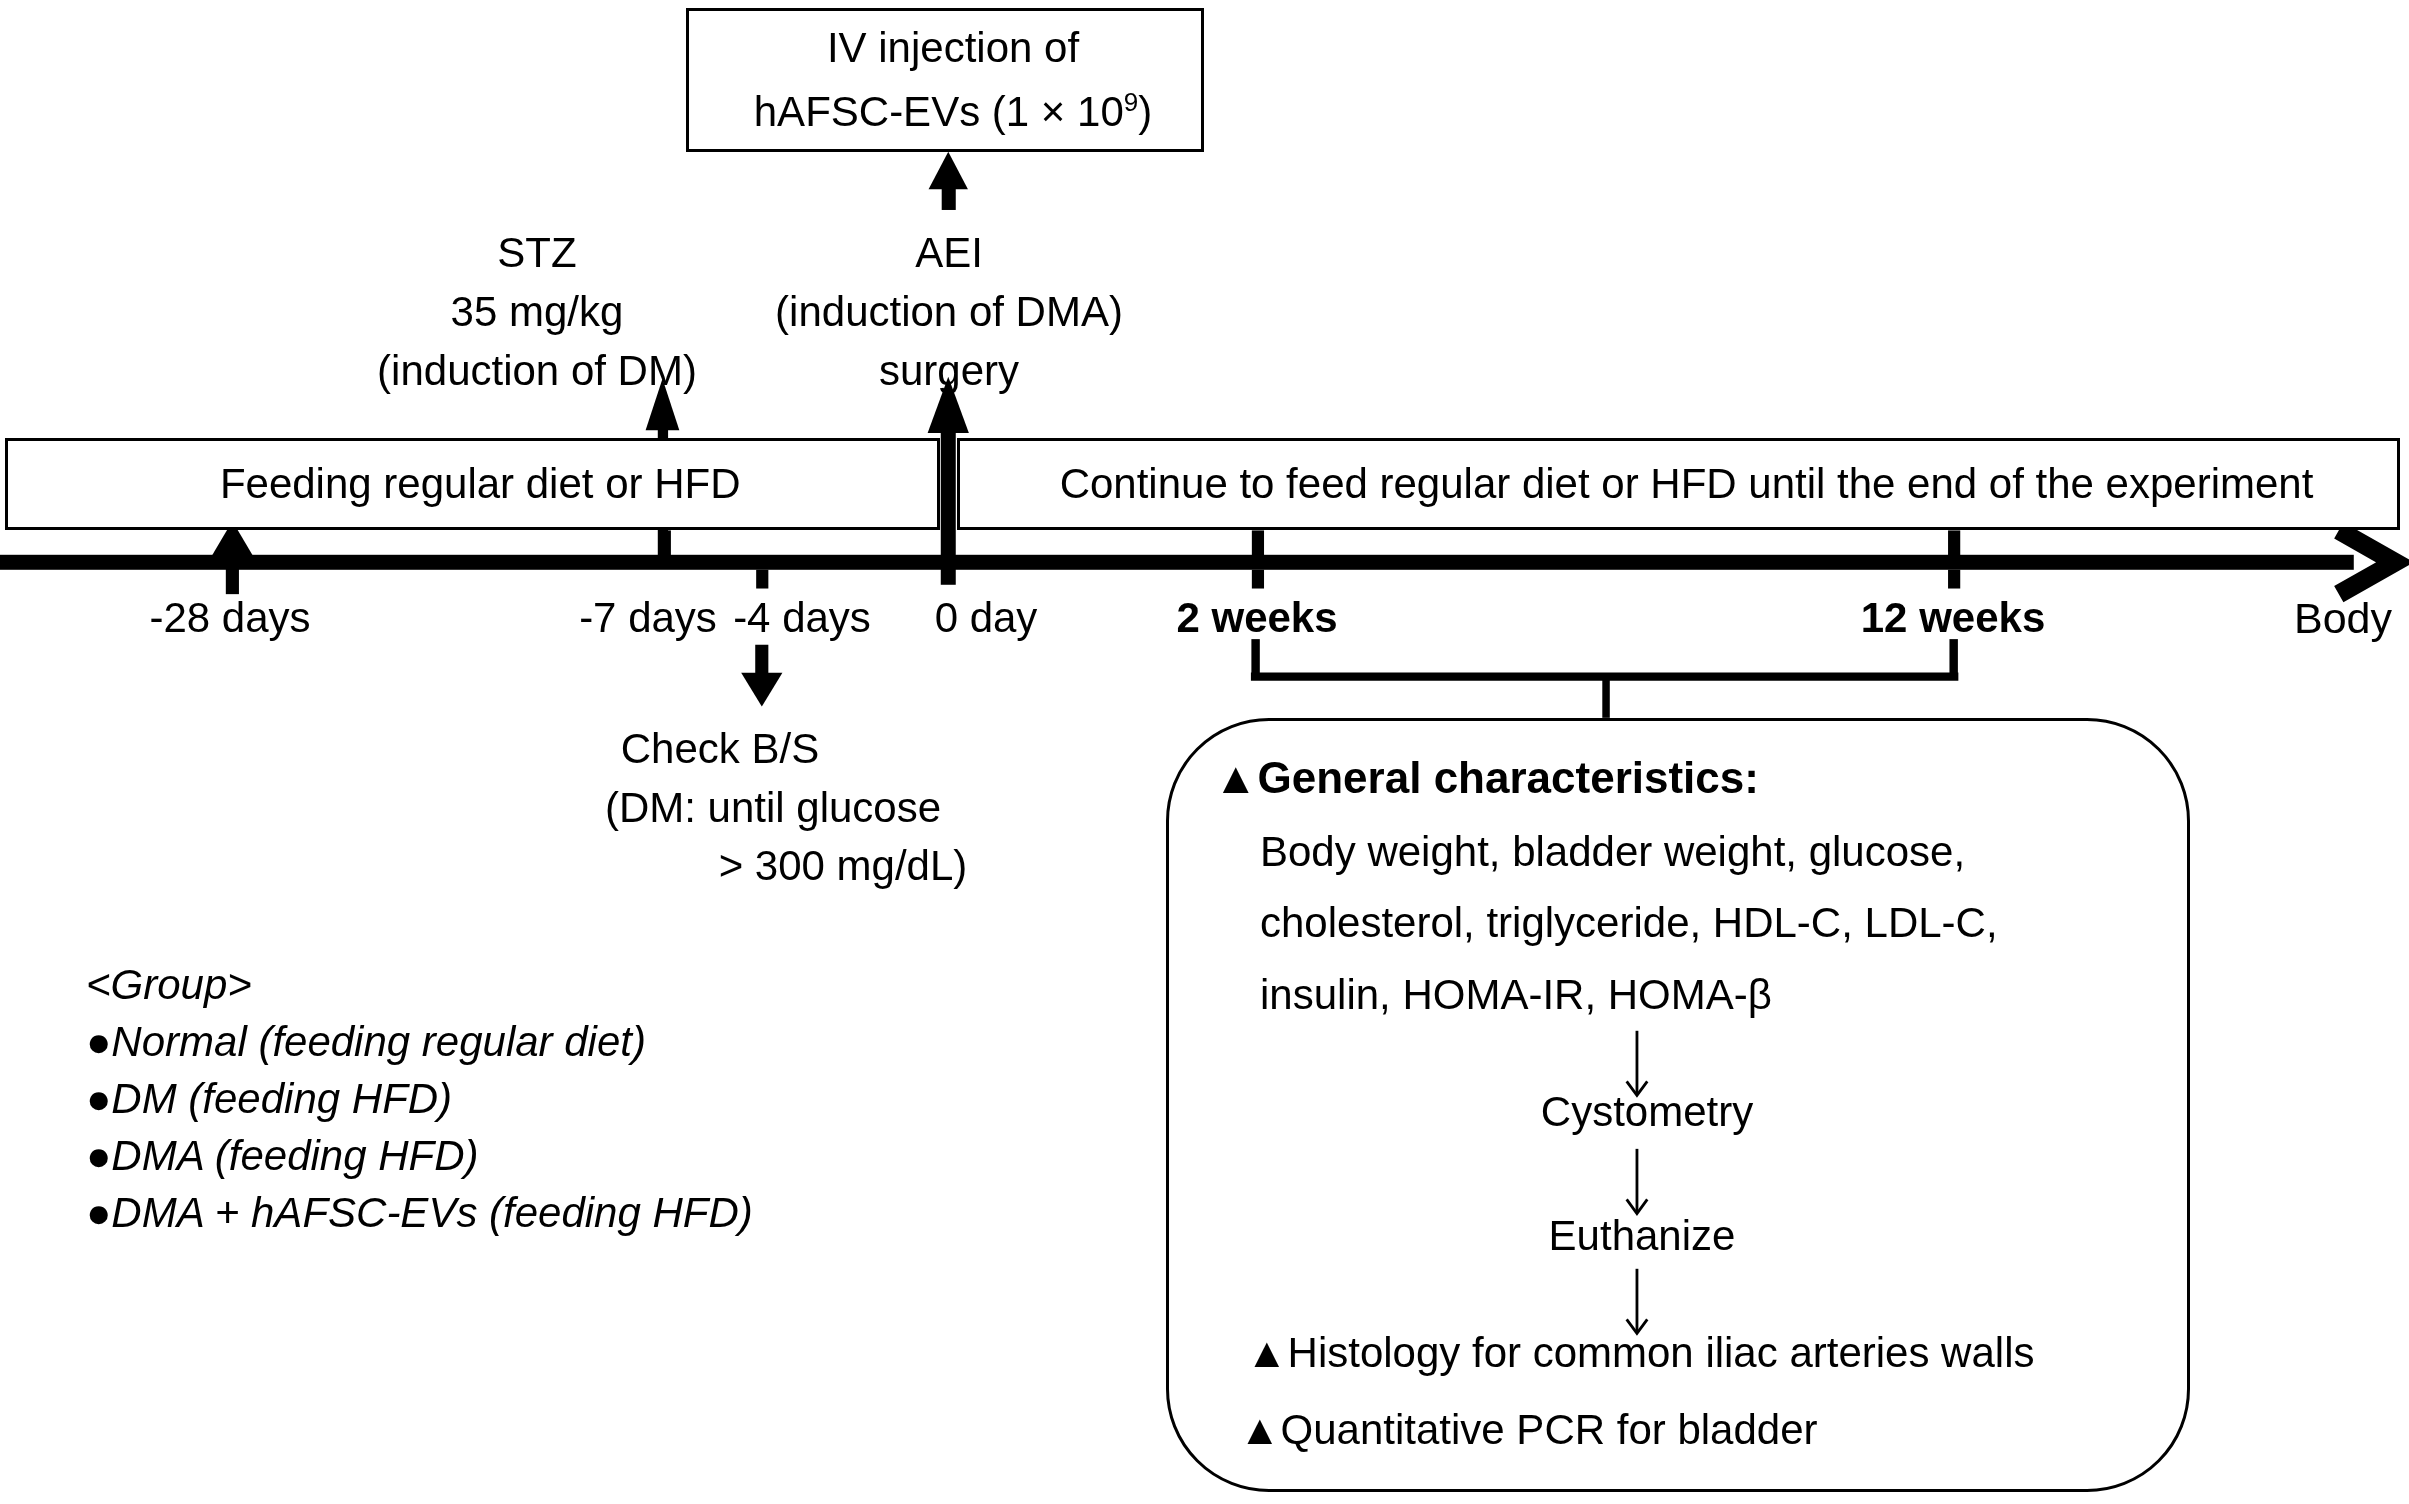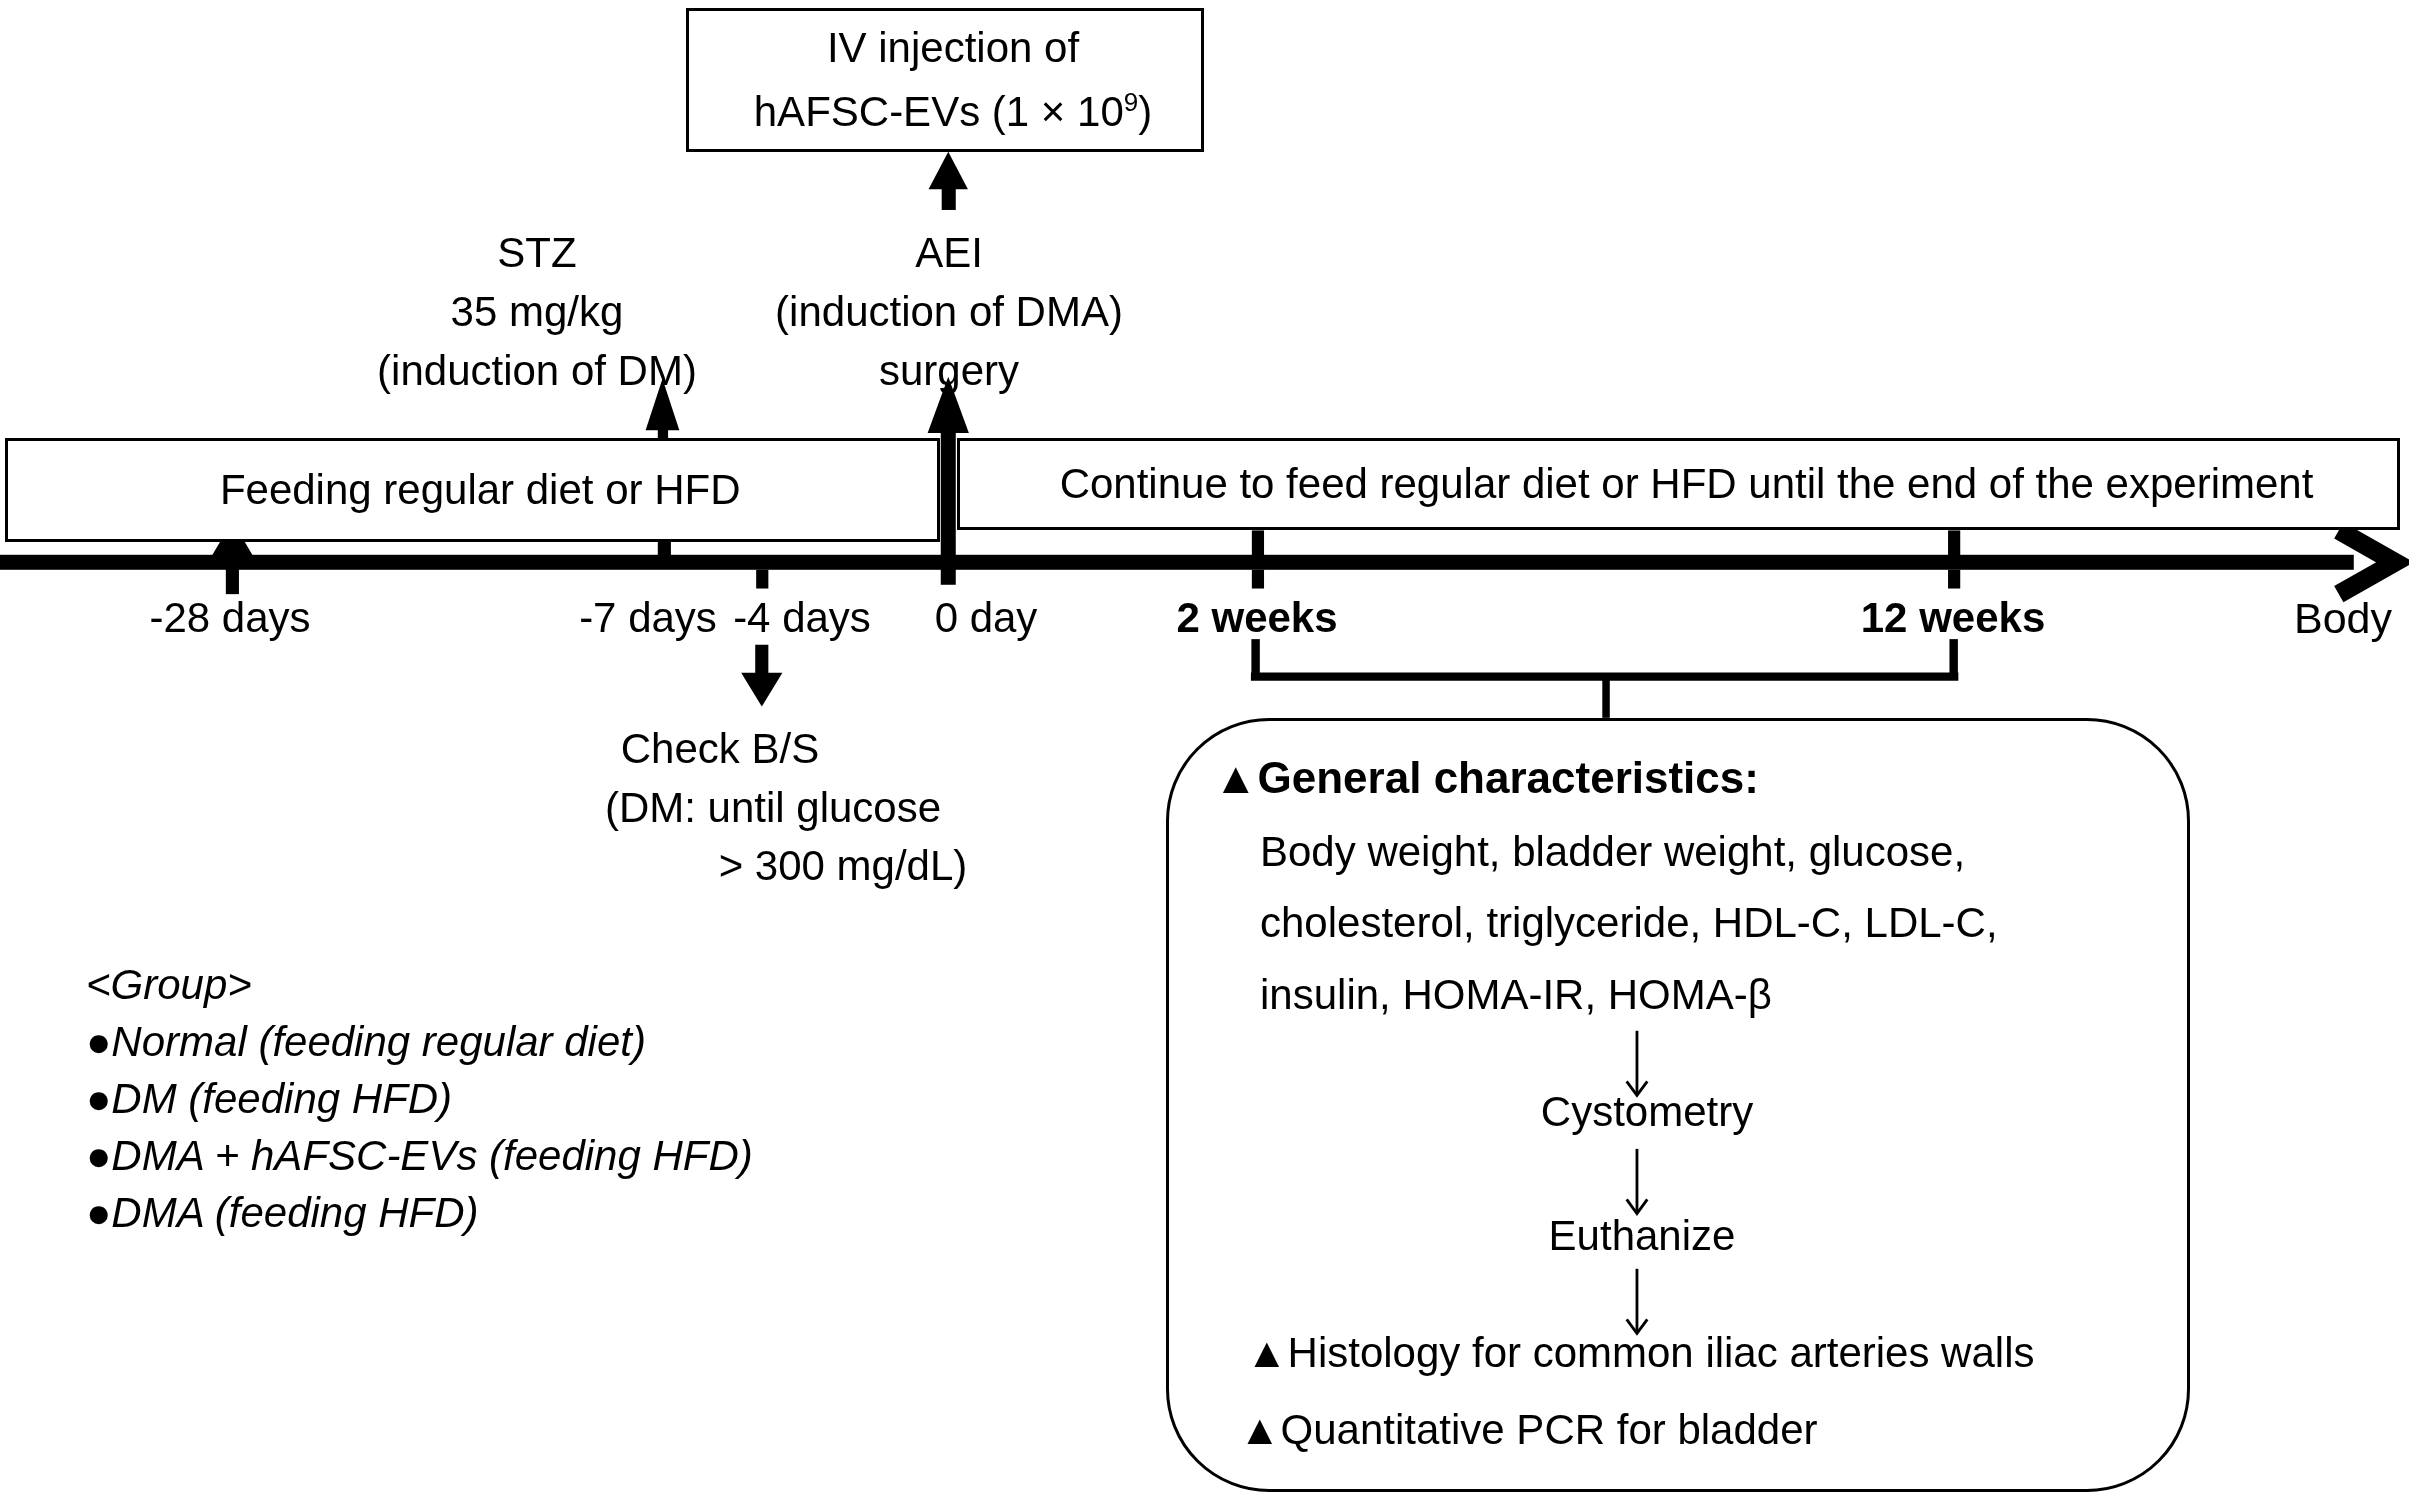--- a/index.html
+++ b/index.html
@@ -103,21 +103,21 @@
   </g>
 </svg>
 
 <div class="box boxtext" style="left:686px; top:7.5px; width:518px; height:144px;">
   <div>
     <div>IV injection of</div>
     <div><span>hAFSC-EVs (1 × 10</span><span class="sup">9</span><span>)</span></div>
   </div>
 </div>
 
-<div class="box boxtext" style="left:4.7px; top:438px; width:935px; height:104px;">
+<div class="box boxtext" style="left:4.7px; top:438px; width:935px; height:92px;">
   <span>Feeding regular diet or HFD</span>
 </div>
 
 <div class="box boxtext" style="left:957px; top:438px; width:1443px; height:92px;">
   <span>Continue to feed regular diet or HFD until the end of the experiment</span>
 </div>
 
 <div class="box-transparent" style="left:1166px; top:718px; width:1024px; height:774px;"></div>
 
 <div class="txt tcenter lh63 center-anchor" style="left:537px; top:223px;">
@@ -141,22 +141,22 @@
 <span class="txt center-anchor" style="left:2343px; top:594px; font-size:43px;">Body</span>
 
 <span class="txt center-anchor" style="left:720px; top:725px;">Check B/S</span>
 <span class="txt center-anchor" style="left:773px; top:784px;">(DM: until glucose</span>
 <span class="txt center-anchor" style="left:843px; top:842px;">&gt; 300 mg/dL)</span>
 
 <div class="txt lh61" style="left:86px; top:956px;font-style:italic;">
   <div>&lt;Group&gt;</div>
   <div>●Normal (feeding regular diet)</div>
   <div>●DM (feeding HFD)</div>
+  <div>●DMA (feeding HFD)</div>
   <div>●DMA + hAFSC-EVs (feeding HFD)</div>
-  <div>●DMA (feeding HFD)</div>
 </div>
 
 <span class="txt outcome-title" style="left:1214px; top:753px;">▲General characteristics:</span>
 <span class="txt" style="left:1260px; top:828px;">Body weight, bladder weight, glucose,</span>
 <span class="txt" style="left:1260px; top:899px;">cholesterol, triglyceride, HDL-C, LDL-C,</span>
 <span class="txt" style="left:1260px; top:971px;">insulin, HOMA-IR, HOMA-β</span>
 <span class="txt center-anchor" style="left:1647px; top:1088px;">Cystometry</span>
 <span class="txt center-anchor" style="left:1642px; top:1212px;">Euthanize</span>
 <span class="txt" style="left:1246px; top:1329px;">▲Histology for common iliac arteries walls</span>
 <span class="txt" style="left:1239px; top:1406px;">▲Quantitative PCR for bladder</span>

